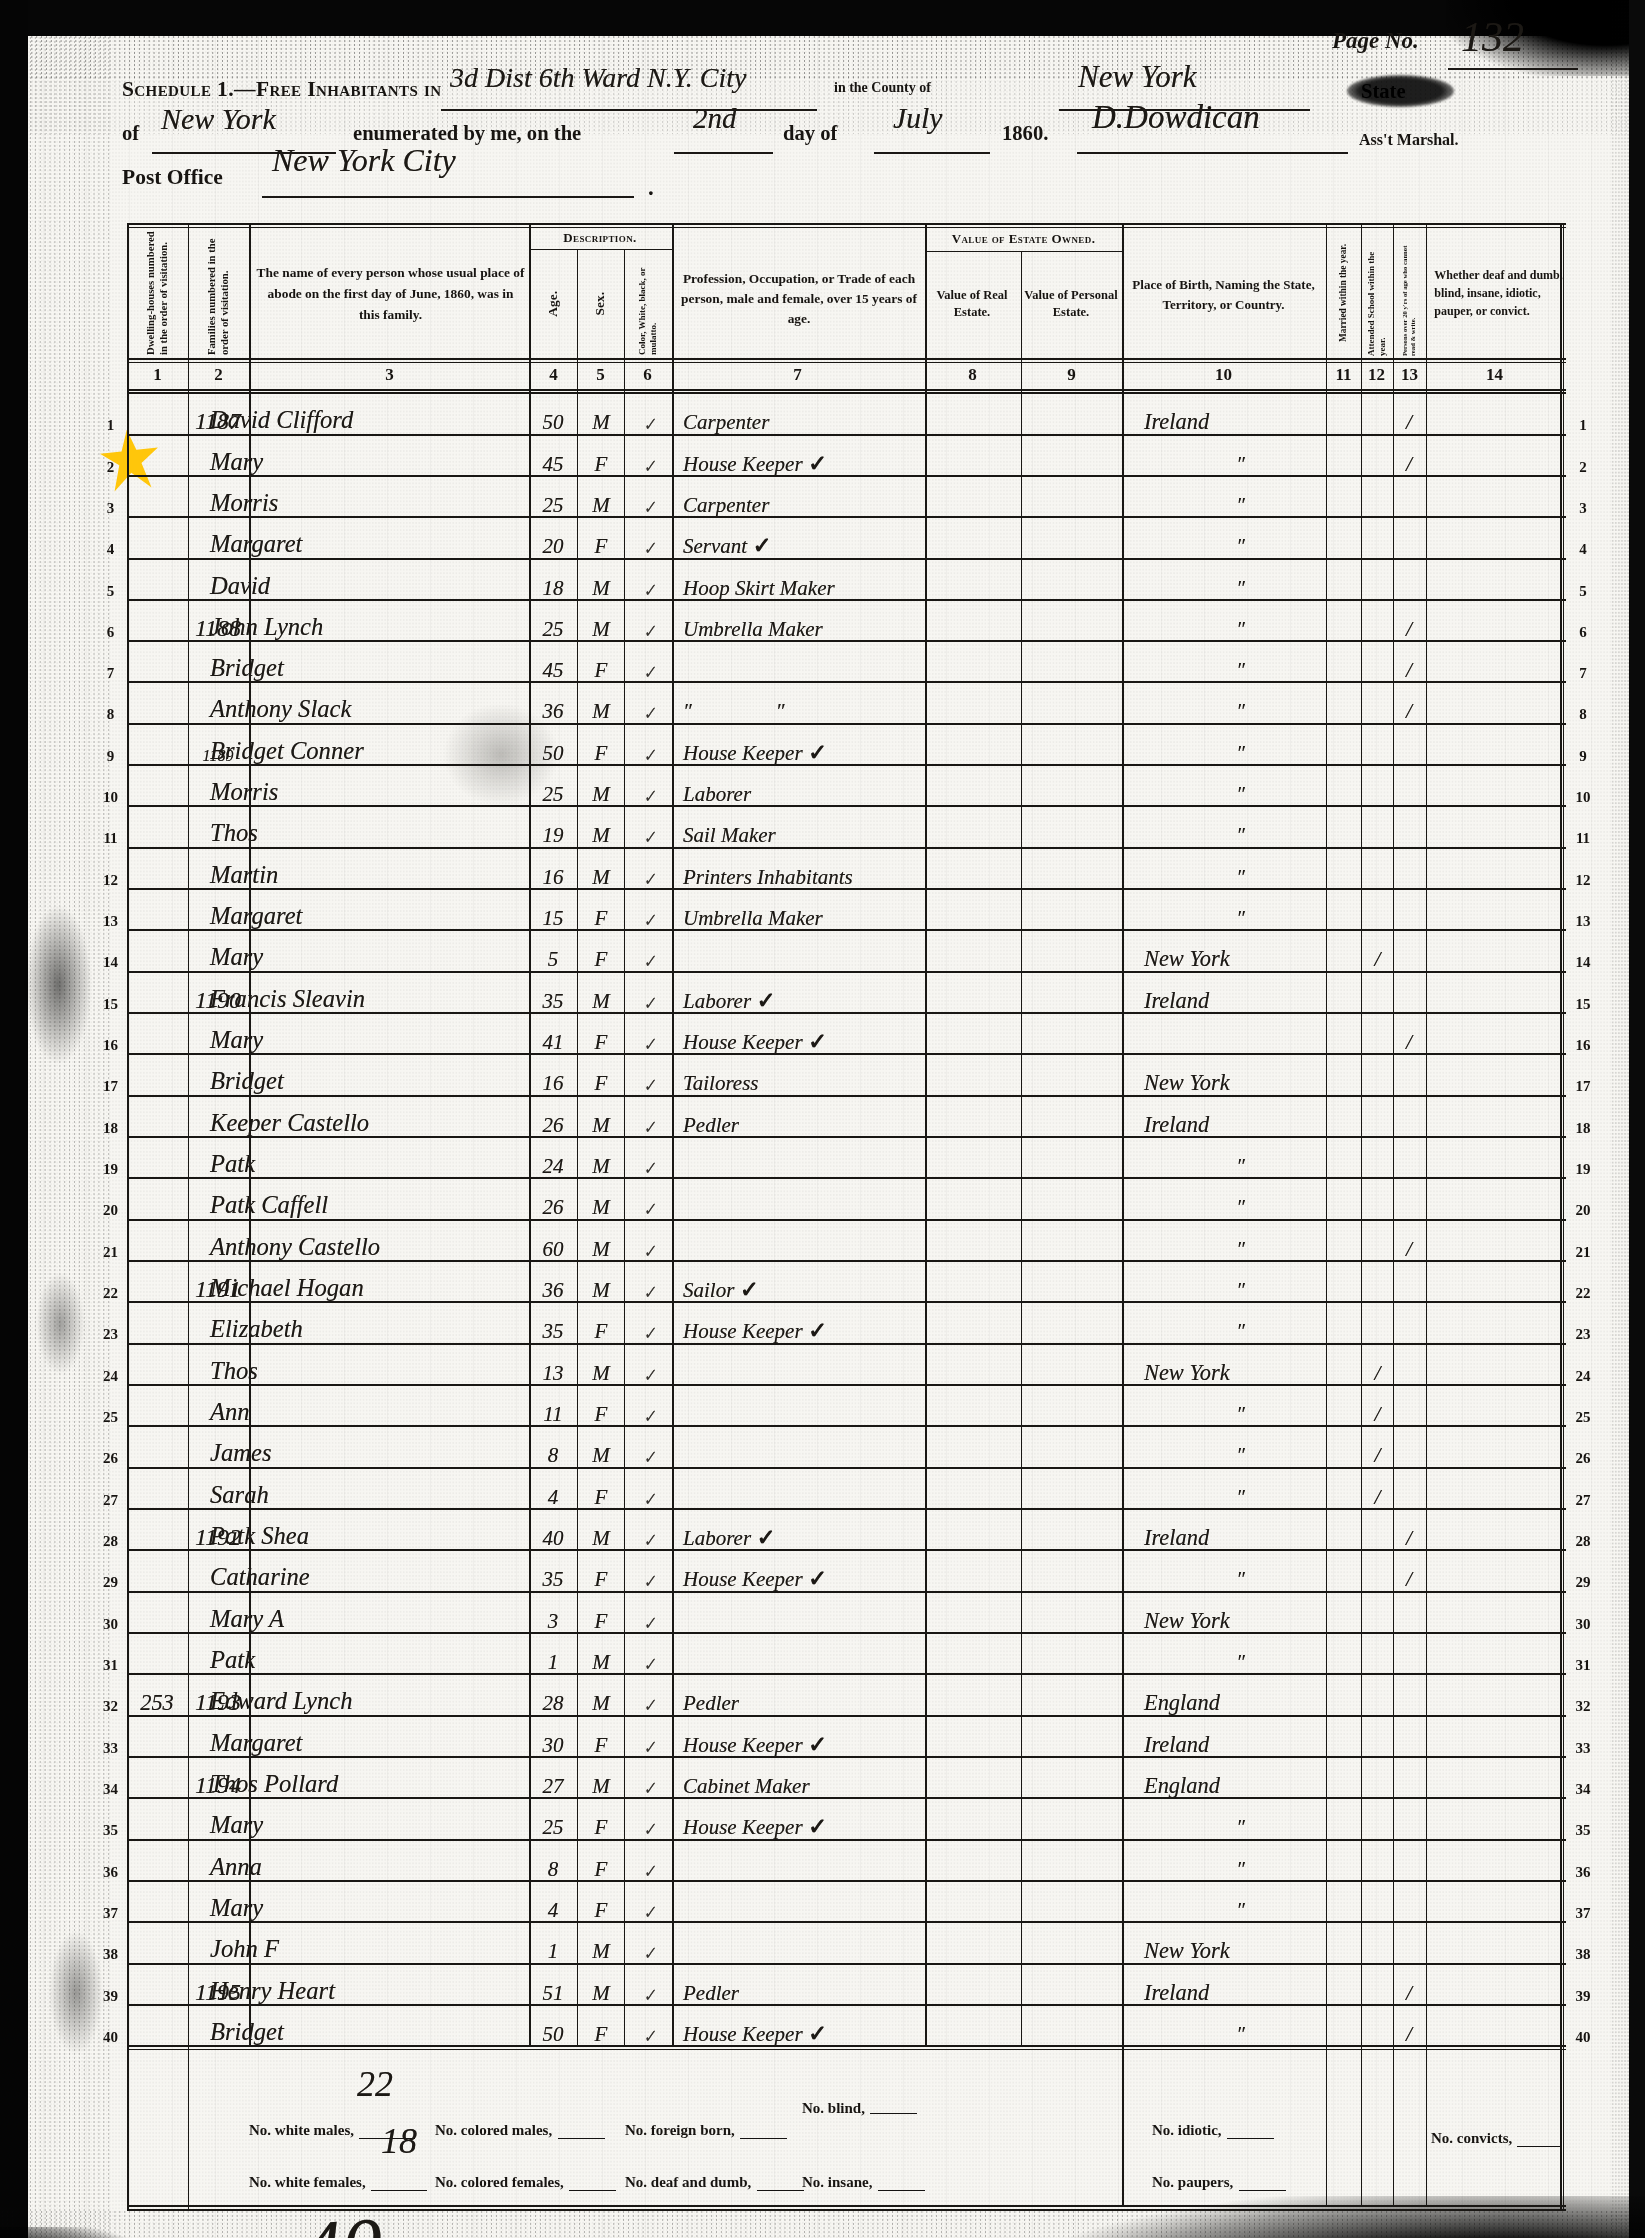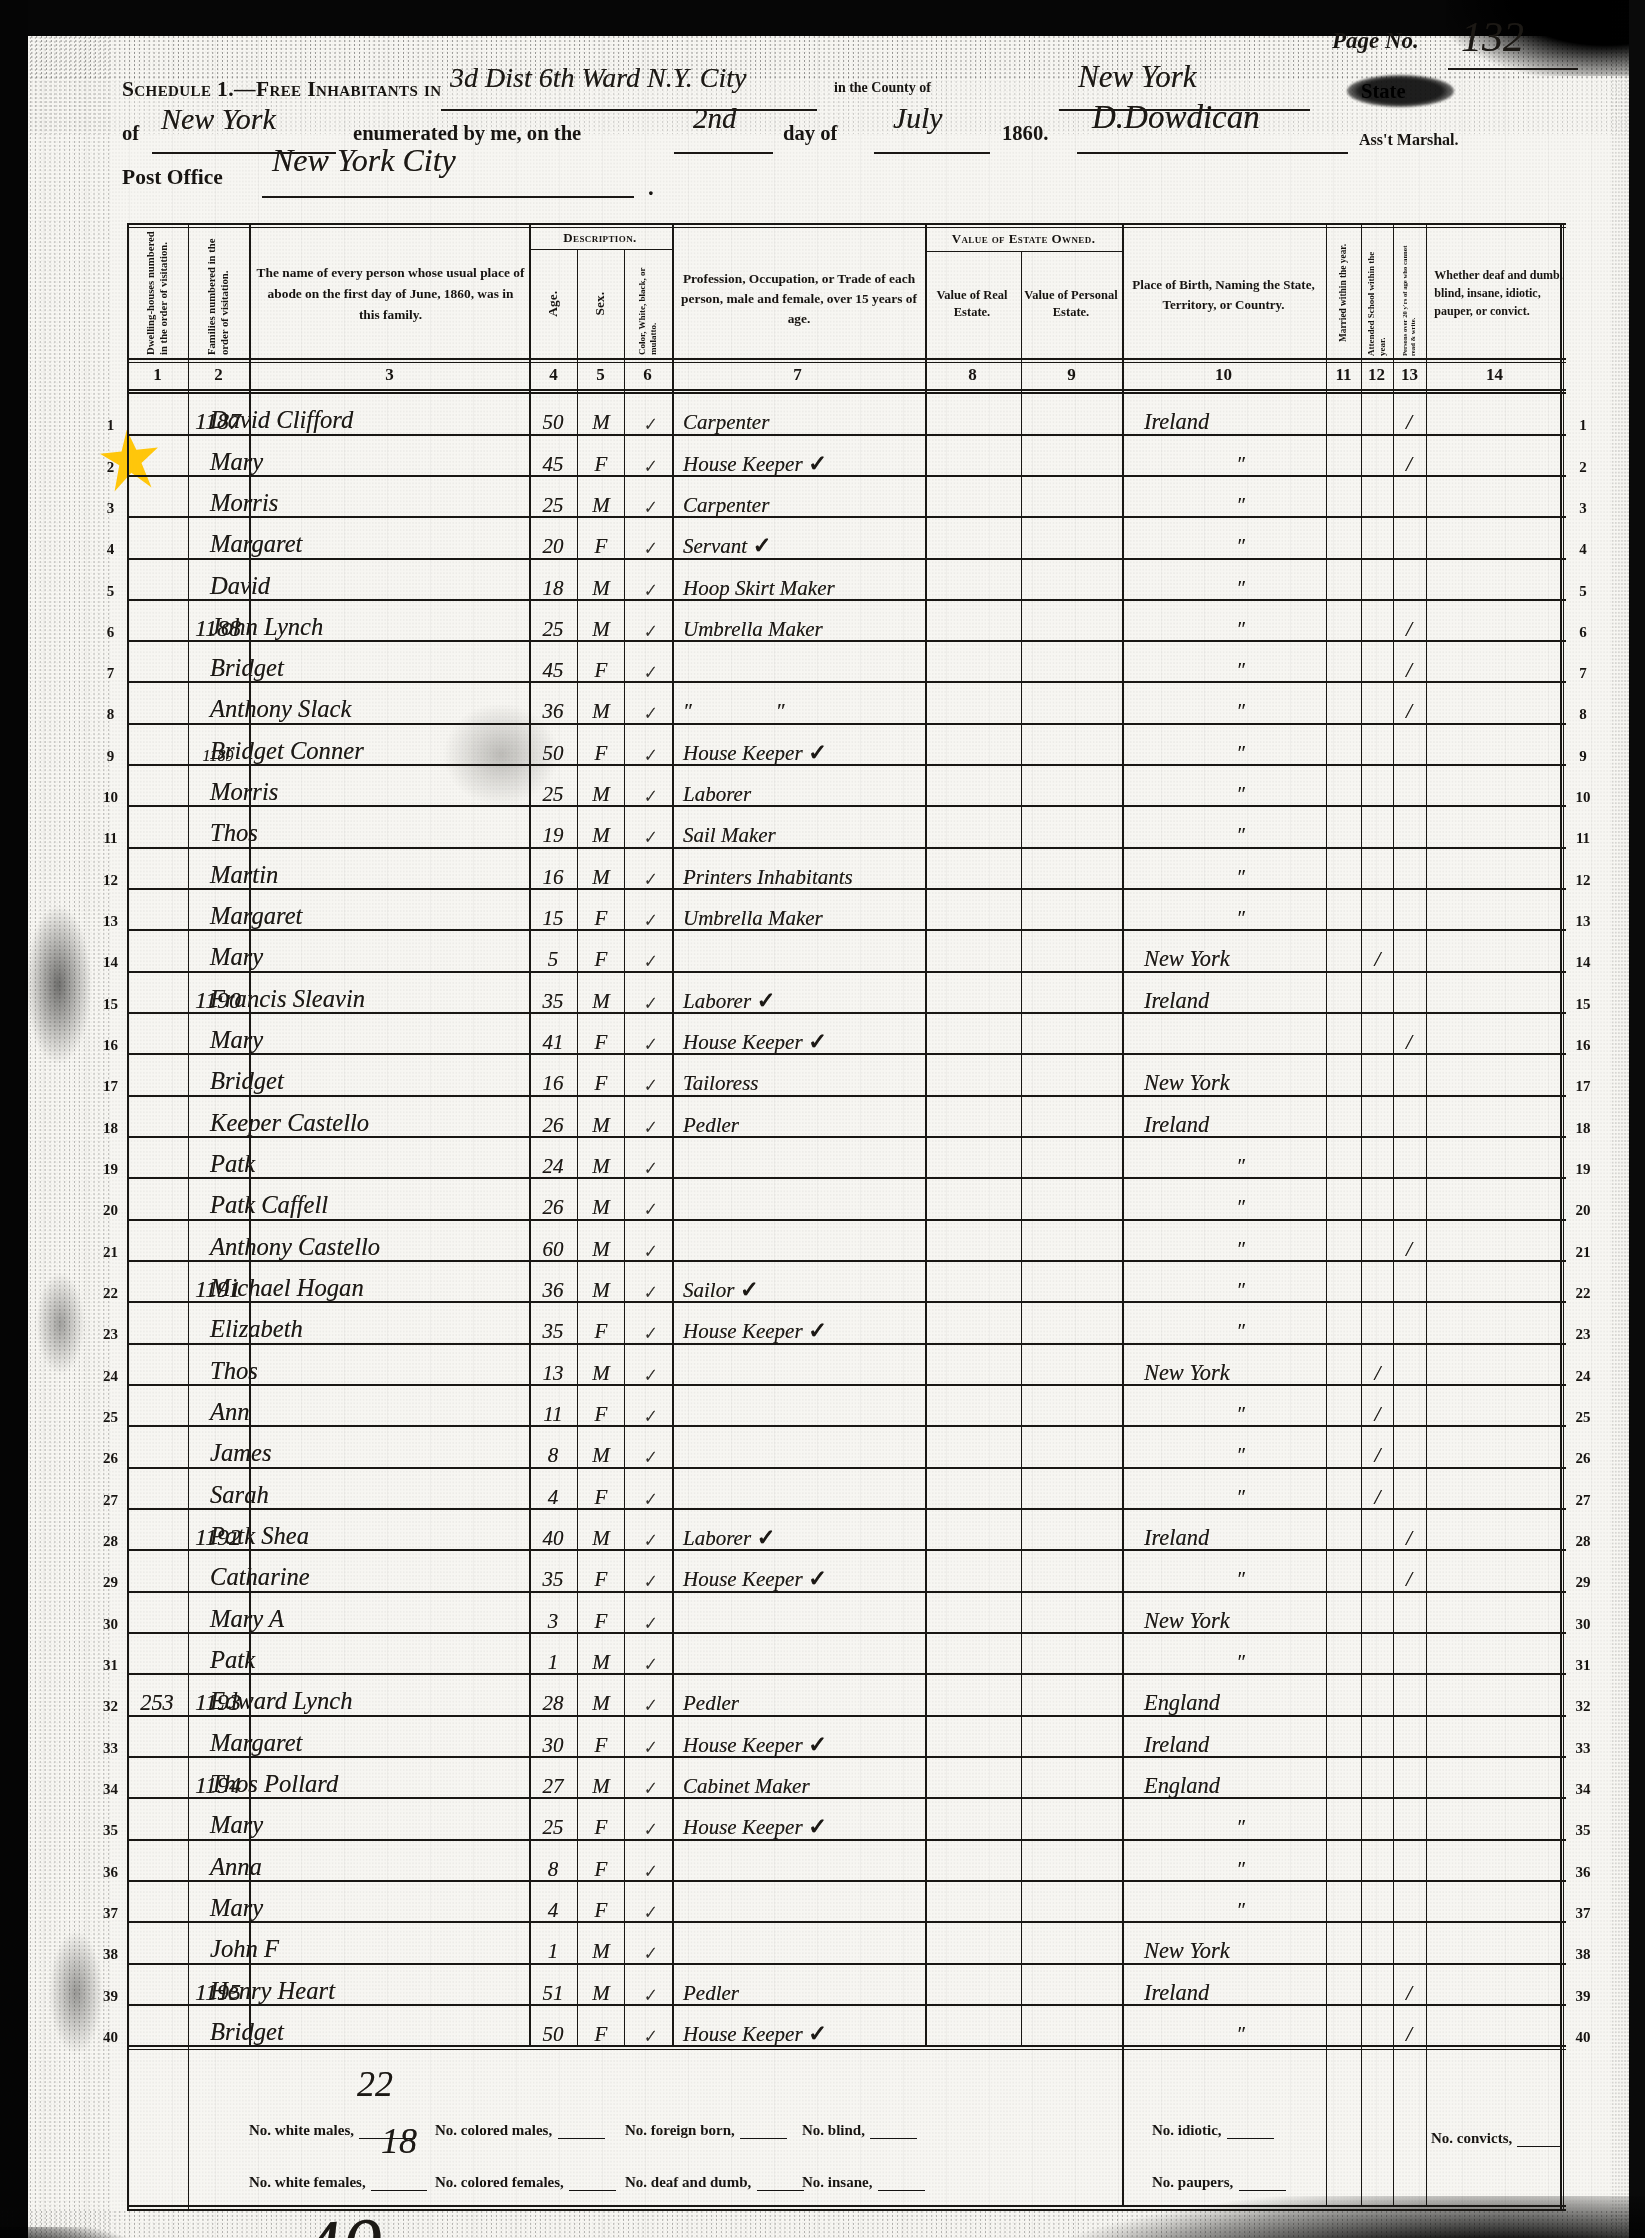--- a/index.html
+++ b/index.html
@@ -542,21 +542,21 @@
       <span style="display: inline-block; width: 56px; height: 13.4px; border-bottom: 1.8px solid rgb(21, 19, 18); margin-left: 5.4px;"></span>
     </div>
     <div style="position: absolute; left: 435px; top: 2100px; height: 39px; display: flex; align-items: flex-end;">
       <span class="printed" style="font-size: 15px;">No. colored males,</span>
       <span style="display: inline-block; width: 47px; height: 13.4px; border-bottom: 1.8px solid rgb(21, 19, 18); margin-left: 5.4px;"></span>
     </div>
     <div style="position: absolute; left: 625px; top: 2100px; height: 39px; display: flex; align-items: flex-end;">
       <span class="printed" style="font-size: 15px; margin-top: 17px;">No. foreign born,</span>
       <span style="display: inline-block; width: 47px; height: 13.4px; border-bottom: 1.8px solid rgb(21, 19, 18); margin-left: 5.4px;"></span>
     </div>
-    <div style="position: absolute; left: 802px; top: 2100px; height: 39px; display: flex; align-items: flex-end;">
+    <div style="position: absolute; left: 802px; top: 2100px; height: 39px; display: flex; ">
       <span class="printed" style="font-size: 15px;">No. blind,</span>
       <span style="display: inline-block; width: 47px; height: 13.4px; border-bottom: 1.8px solid rgb(21, 19, 18); margin-left: 5.4px;"></span>
     </div>
     <div style="position: absolute; left: 1152px; top: 2100px; height: 39px; display: flex; align-items: flex-end;">
       <span class="printed" style="font-size: 15px;">No. idiotic,</span>
       <span style="display: inline-block; width: 47px; height: 13.4px; border-bottom: 1.8px solid rgb(21, 19, 18); margin-left: 5.4px;"></span>
     </div>
     <div style="position: absolute; left: 249px; top: 2152px; height: 39px; display: flex; align-items: flex-end;">
       <span class="printed" style="font-size: 15px;">No. white females,</span>
       <span style="display: inline-block; width: 56px; height: 13.4px; border-bottom: 1.8px solid rgb(21, 19, 18); margin-left: 5.4px;"></span>

